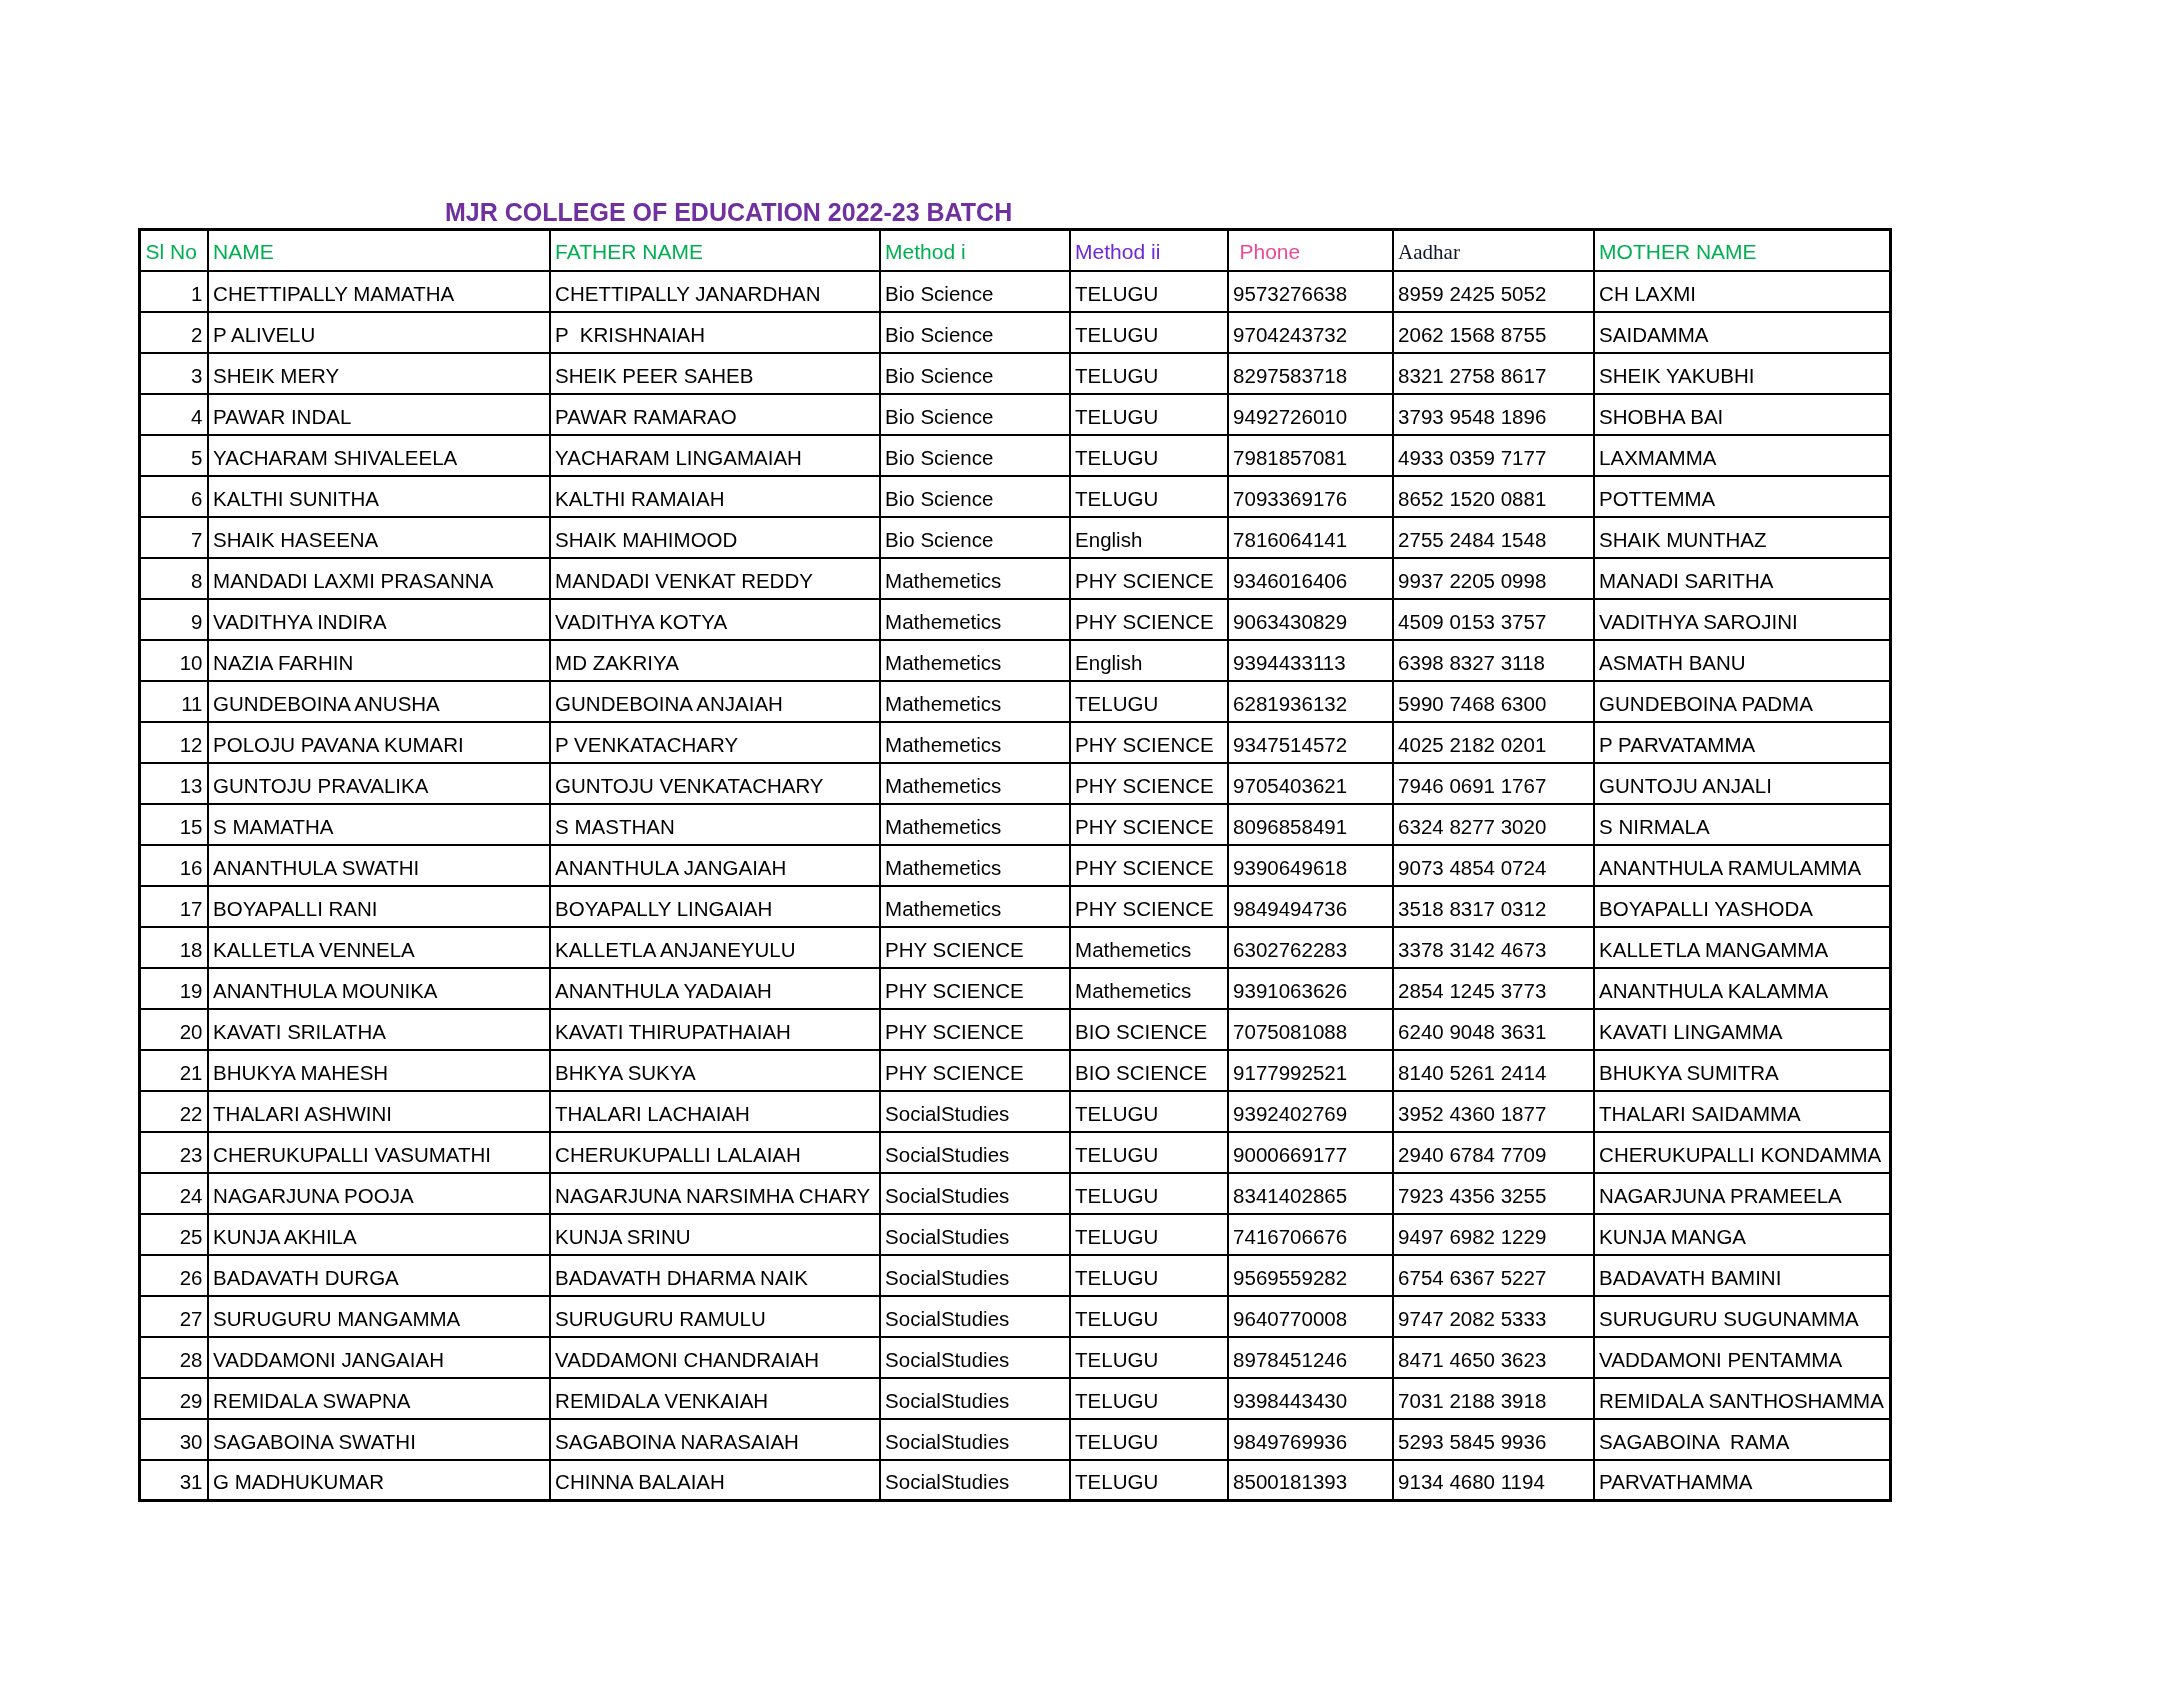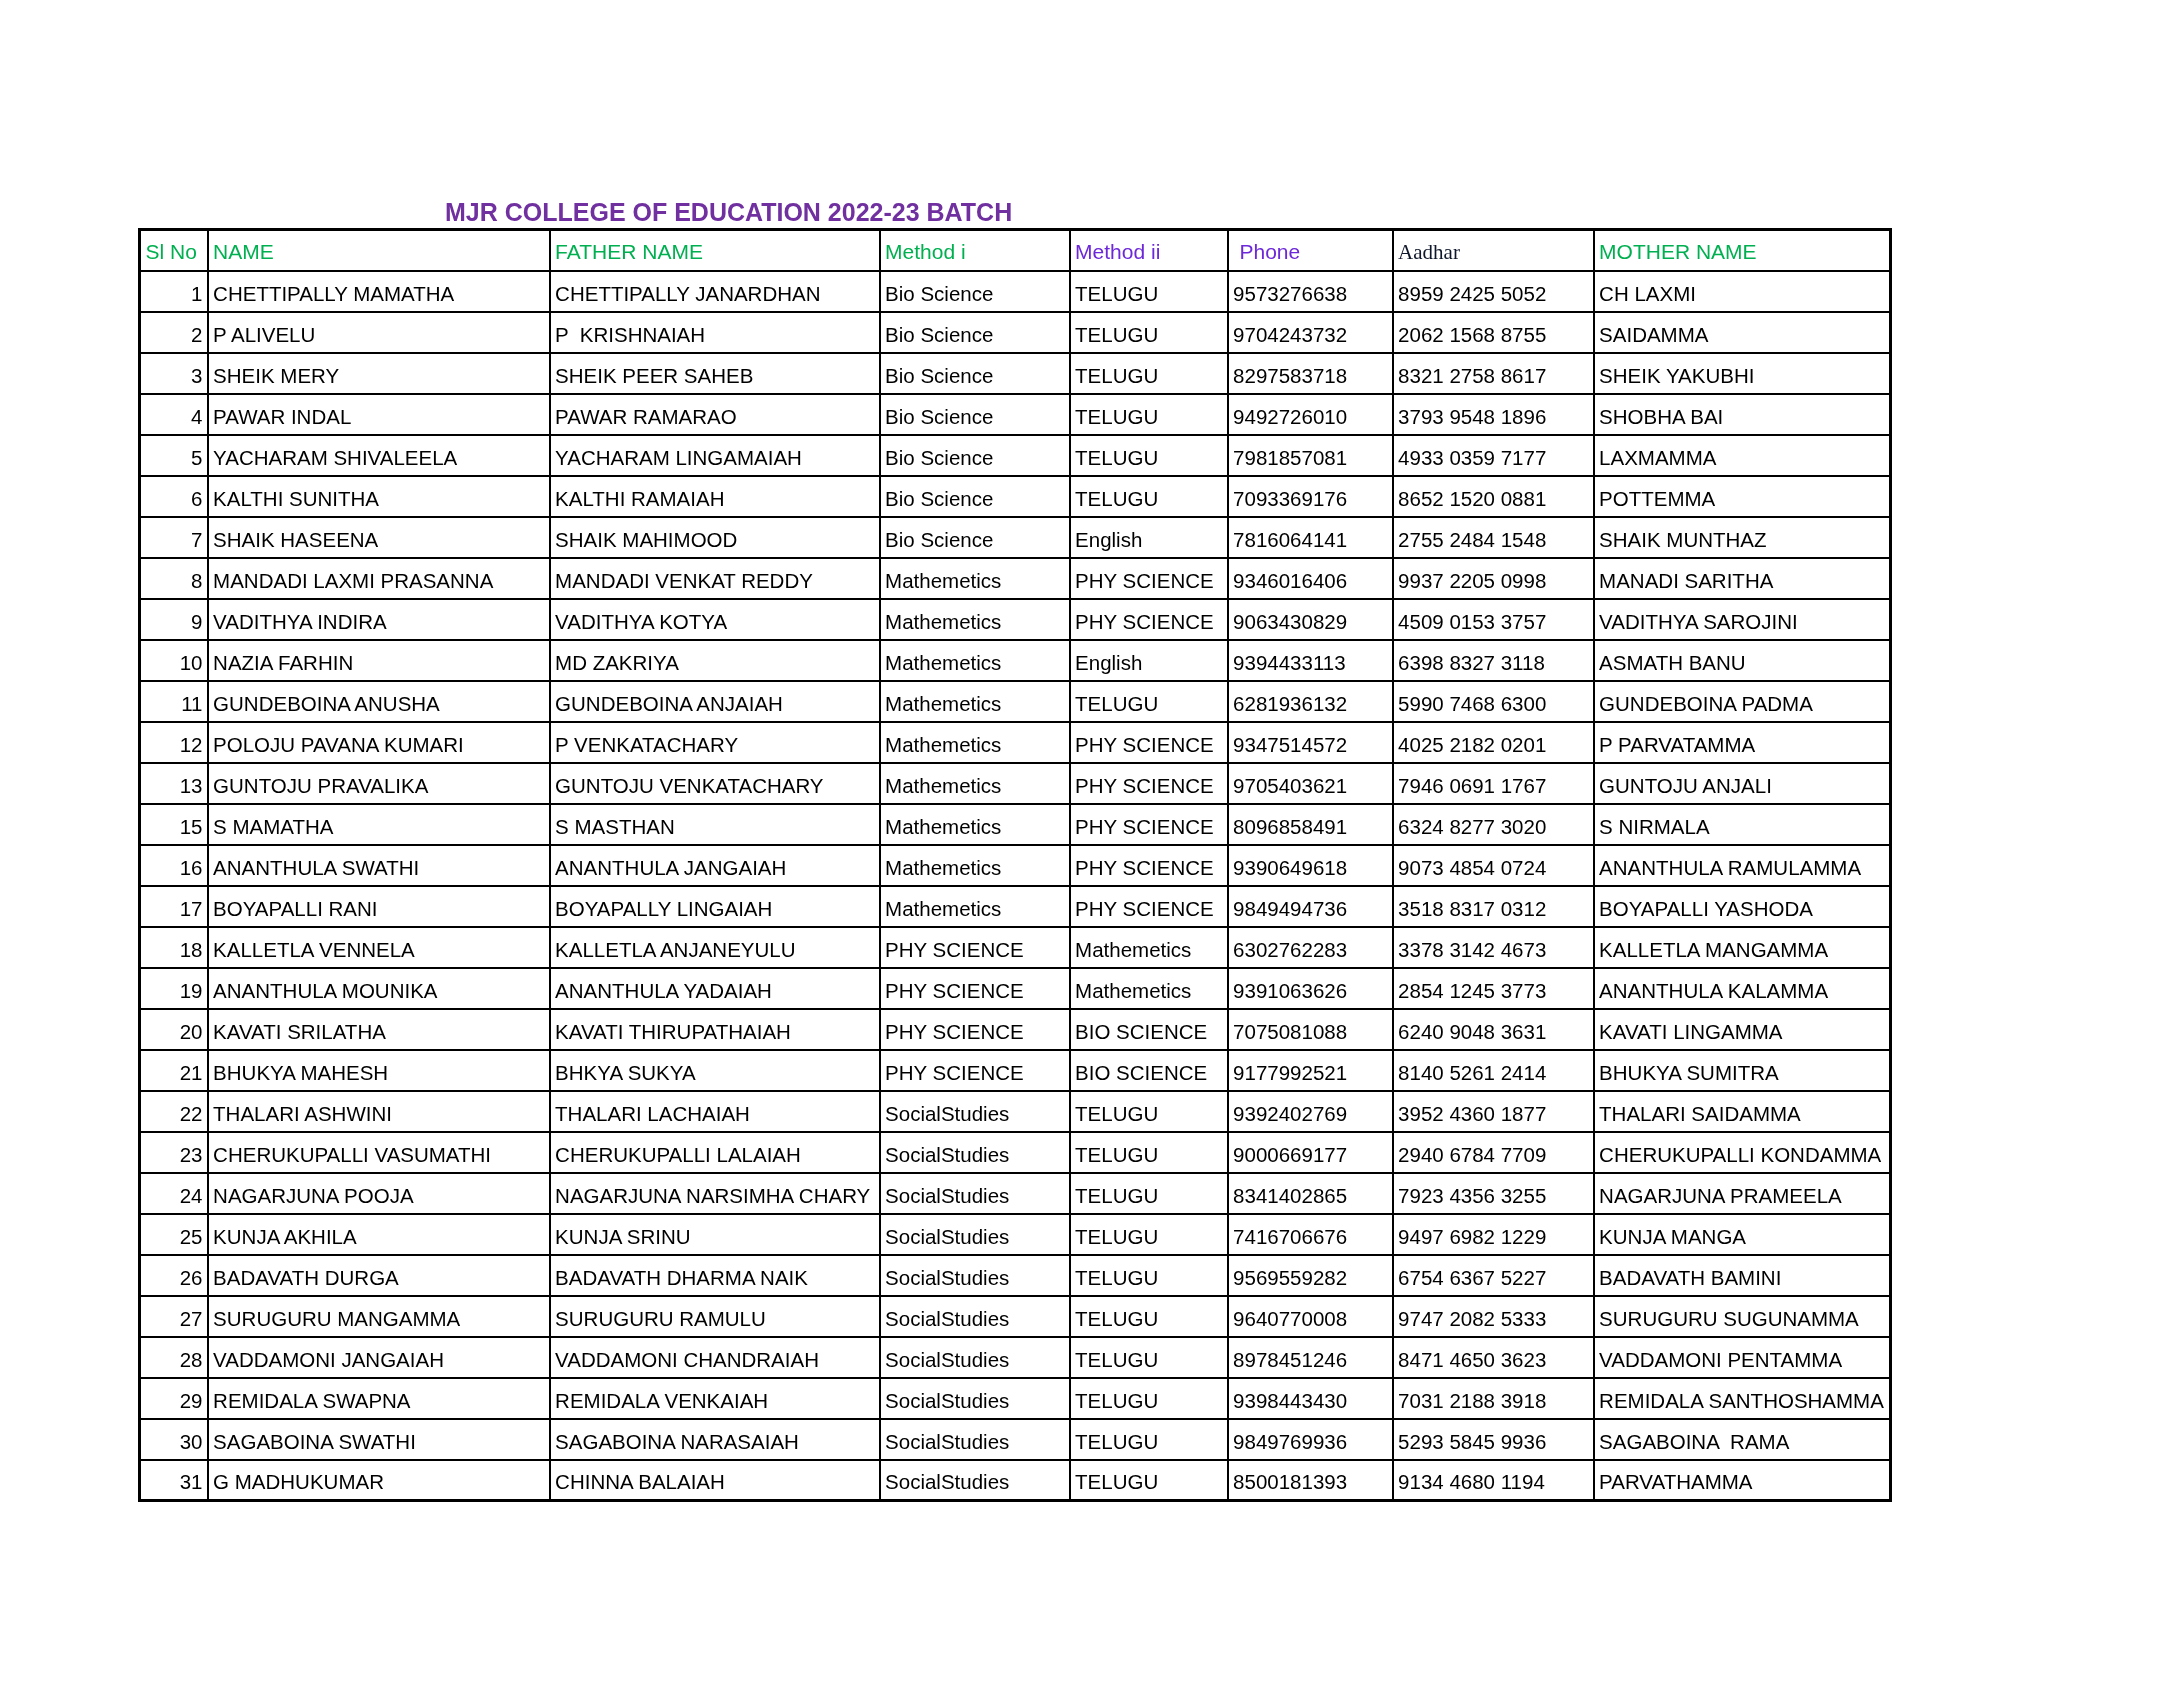--- a/index.html
+++ b/index.html
@@ -68,21 +68,21 @@
     <col style="width:201px">
     <col style="width:297px">
   </colgroup>
   <thead>
     <tr>
       <th style="color: rgb(0, 176, 80);">Sl No</th>
       <th style="color: rgb(0, 176, 80);">NAME</th>
       <th style="color: rgb(0, 176, 80);">FATHER NAME</th>
       <th style="color: rgb(0, 176, 80);">Method i</th>
       <th style="color: #6d28d9;">Method ii</th>
-      <th style="color: #6d28d9; padding-left: 11px;">Phone</th>
+      <th style="color: #ec4899; padding-left: 11px;">Phone</th>
       <th style="color: #0f172a; font-family: Liberation Serif, serif;">Aadhar</th>
       <th style="color: rgb(0, 176, 80);">MOTHER NAME</th>
     </tr>
   </thead>
   <tbody>
       <tr>
         <td class="num">1</td>
         <td>CHETTIPALLY MAMATHA</td>
         <td>CHETTIPALLY JANARDHAN</td>
         <td>Bio Science</td>

